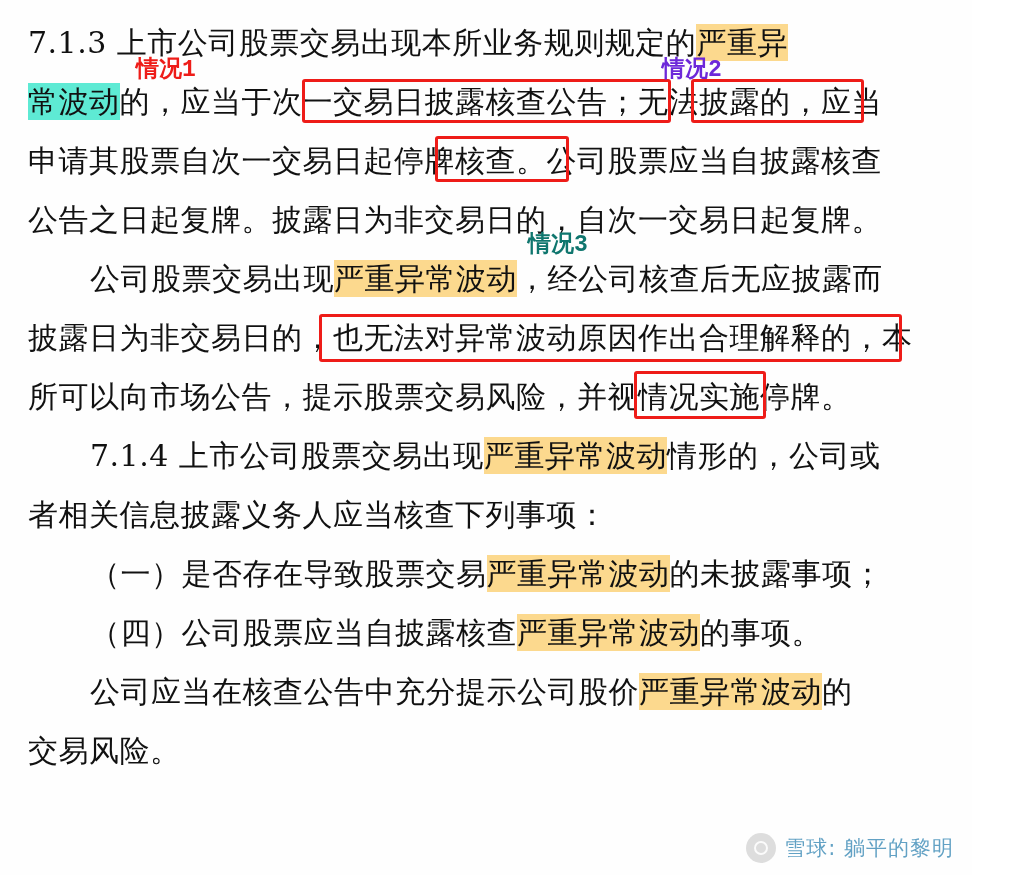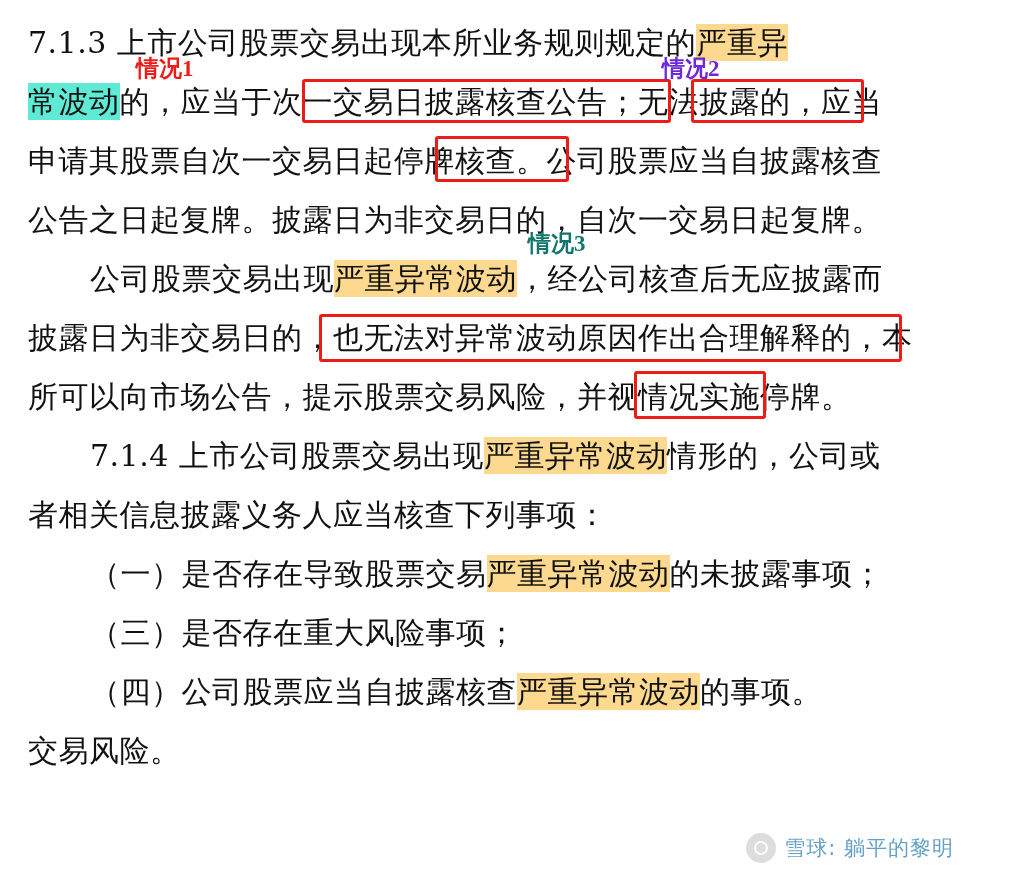--- a/index.html
+++ b/index.html
@@ -46,21 +46,21 @@
   }
 
   .hl {
     background: #fcd98e;
     padding: 1px 0;
   }
 
   .note {
     color: #e8201b;
     font-size: 23px;
-    font-family: Liberation Serif, serif;
+    font-family: Liberation Mono, monospace;
     position: absolute;
     white-space: nowrap;
     font-weight: 600;
   }
 
   .boxann {
     position: absolute;
     border: 3px solid #ee1c18;
     border-radius: 3px;
     box-sizing: border-box;
@@ -134,26 +134,26 @@
       <span>7.1.4  上市公司股票交易出现</span><span class="hl" style="background: rgb(252, 217, 142);">严重异常波动</span><span>情形的，公司或</span>
     </p>
     <p class="para">
       <span>者相关信息披露义务人应当核查下列事项：</span>
     </p>
 
     <p class="para indent">
       <span>（一）是否存在导致股票交易</span><span class="hl" style="background: rgb(252, 217, 142);">严重异常波动</span><span>的未披露事项；</span>
     </p>
     <p class="para indent">
-      <span>（三）是否存在重大风险事项；</span>
-    </p>
-    <p class="para indent">
       <span>（四）公司股票应当自披露核查</span><span class="hl" style="background: rgb(252, 217, 142);">严重异常波动</span><span>的事项。</span>
     </p>
 
+    <p class="para indent">
+      <span>公司应当在核查公告中充分提示公司股价</span><span class="hl" style="background: rgb(252, 217, 142);">严重异常波动</span><span>的</span>
+    </p>
     <p class="para">
       <span>交易风险。</span>
     </p>
   </div>
 
   <div class="boxann" id="ann-box-0" style="left: 302px; top: 79px; width: 369px; height: 44px; border-color: rgb(238, 28, 24);"></div>
   <div class="boxann" id="ann-box-1" style="left: 691px; top: 79px; width: 173px; height: 44px; border-color: rgb(238, 28, 24);"></div>
   <div class="boxann" id="ann-box-2" style="left: 435px; top: 136px; width: 134px; height: 46px; border-color: rgb(238, 28, 24);"></div>
   <div class="boxann" id="ann-box-3" style="left: 319px; top: 314px; width: 583px; height: 48px; border-color: rgb(238, 28, 24);"></div>
   <div class="boxann" id="ann-box-4" style="left: 634px; top: 371px; width: 132px; height: 48px; border-color: rgb(238, 28, 24);"></div>

